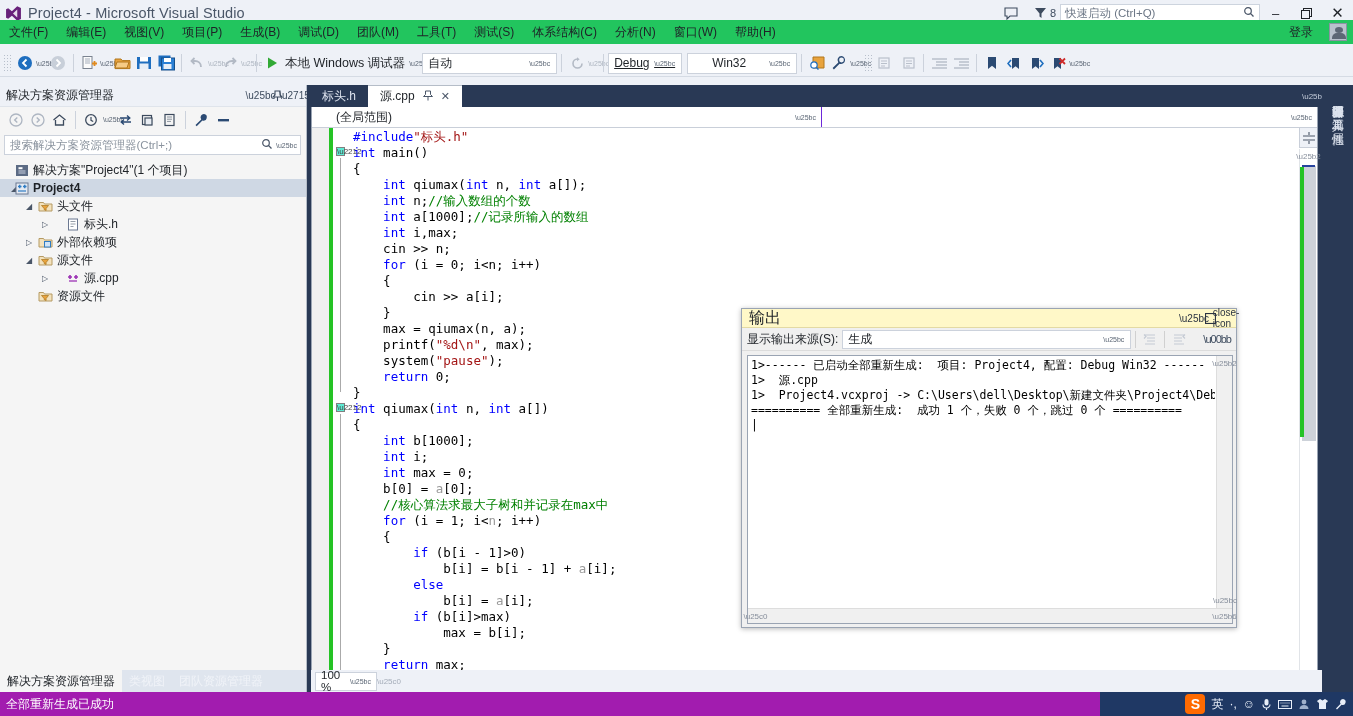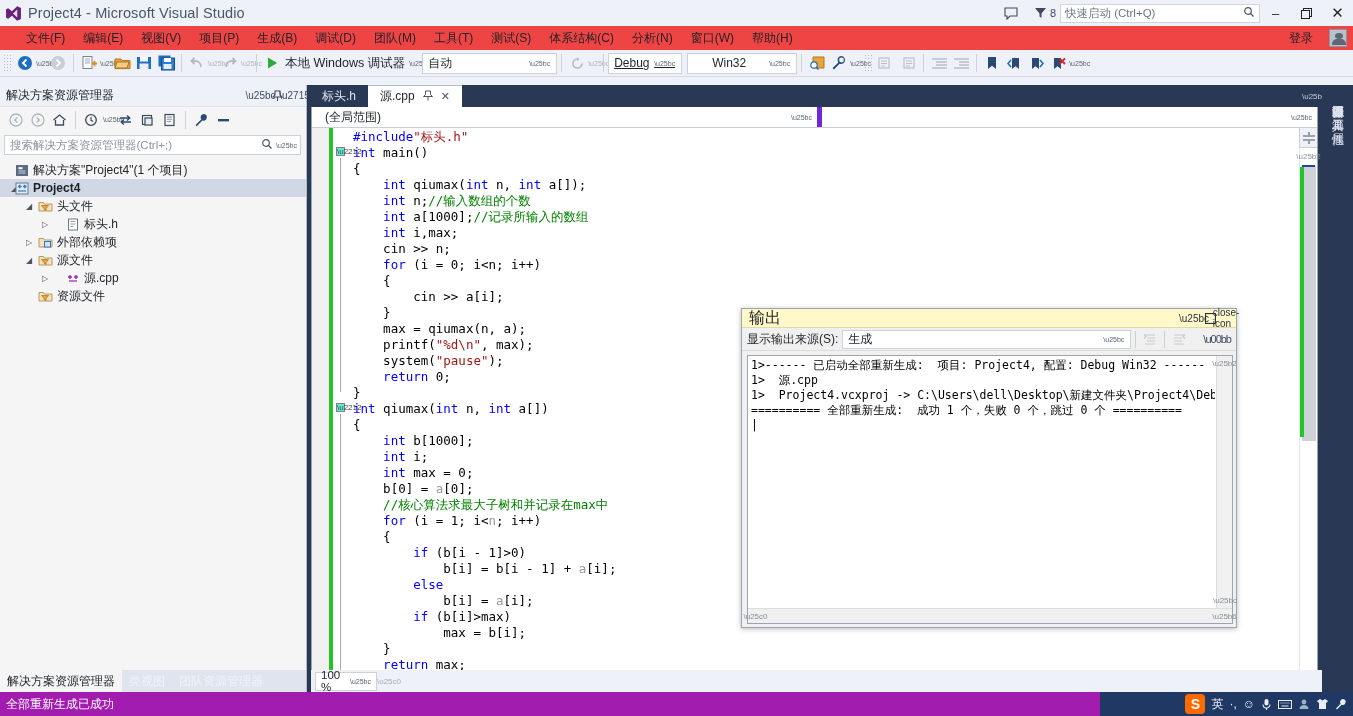--- a/index.html
+++ b/index.html
@@ -31,22 +31,22 @@
     width: 200px; height: 19px; background: #fff; border: 1px solid #cdd4de;
     display: flex; align-items: center; padding: 0 4px;
     font-size: 11.5px; color: #6b7685;
   }
   #quick-launch .ql-icon { margin-left: auto; color: #4a5668; }
   .winbtn { width: 31px; height: 26px; display: flex; align-items: center; justify-content: center; color: #1e2227; font-size: 13px; }
   .winbtn.close { font-size: 15px; }
 
   
   #menubar {
-    position: absolute; left: 0; top: 26px; width: 1353px; height: 24px;
-    background: #ef4444; display: flex; align-items: center; padding-left: 17px;
+    position: absolute; left: 0; top: 20px; width: 1353px; height: 24px;
+    background: #22c55e; display: flex; align-items: center; padding-left: 0;
   }
   .menu-item {
     font-size: 12px; color: #1e2227; padding: 3px 9px; white-space: nowrap;
   }
   #menubar-right { margin-left: auto; display: flex; align-items: center; padding-right: 6px; }
   #signin { font-size: 12px; color: #1e2227; padding: 3px 8px; }
   #account-av {
     width: 18px; height: 18px; background: #b9c1cc; border: 1px solid #8a94a2;
     margin-left: 8px; position: relative;
   }
@@ -132,22 +132,22 @@
   .etab .pin, .etab .xc { margin-left: 8px; color: #55607a; font-size: 11px; }
   .etab.active .pin, .etab.active .xc { color: #4a5668; }
   #edit-tabs-spacer { flex: 1; }
   #edit-tabs-chev { width: 16px; display: flex; align-items: center; justify-content: center; color: #c4ccda; font-size: 8px; }
 
   #edit-body {
     position: absolute; left: 4px; top: 22px; width: 1007px; height: 583px;
     background: #fff; border: 1px solid #9aa4b3; border-top: none;
   }
   #scope-bar { height: 21px; display: flex; align-items: stretch; border-bottom: 1px solid #c9cfd9; background: #fff; }
-  #scope-left { flex: 0 0 510px; display: flex; align-items: center; padding-left: 13px;
-    font-size: 12px; color: #1e2227; border-right: 5px solid #6d28d9; }
+  #scope-left { flex: 0 0 510px; display: flex; align-items: center; padding-left: 24px;
+    font-size: 12px; color: #1e2227; border-right: 1px solid #6d28d9; }
   #scope-left .sc-arrow { margin-left: auto; padding-right: 5px; font-size: 7px; color: #5a6574; }
   #scope-right { flex: 1; display: flex; align-items: center; }
   #scope-right .sc-arrow { margin-left: auto; padding-right: 5px; font-size: 7px; color: #5a6574; }
 
   #code-area { position: absolute; left: 0; top: 21px; right: 0; bottom: 0; background: #fff; display: flex; }
   #gutter-indicator { width: 17px; background: #f0f0f0; }
   #gutter-changes { width: 4px; background: #25c325; }
   #gutter-fold { width: 16px; background: #fff; position: relative; }
   .fold-box {
     position: absolute; left: 3px; width: 9px; height: 9px;

